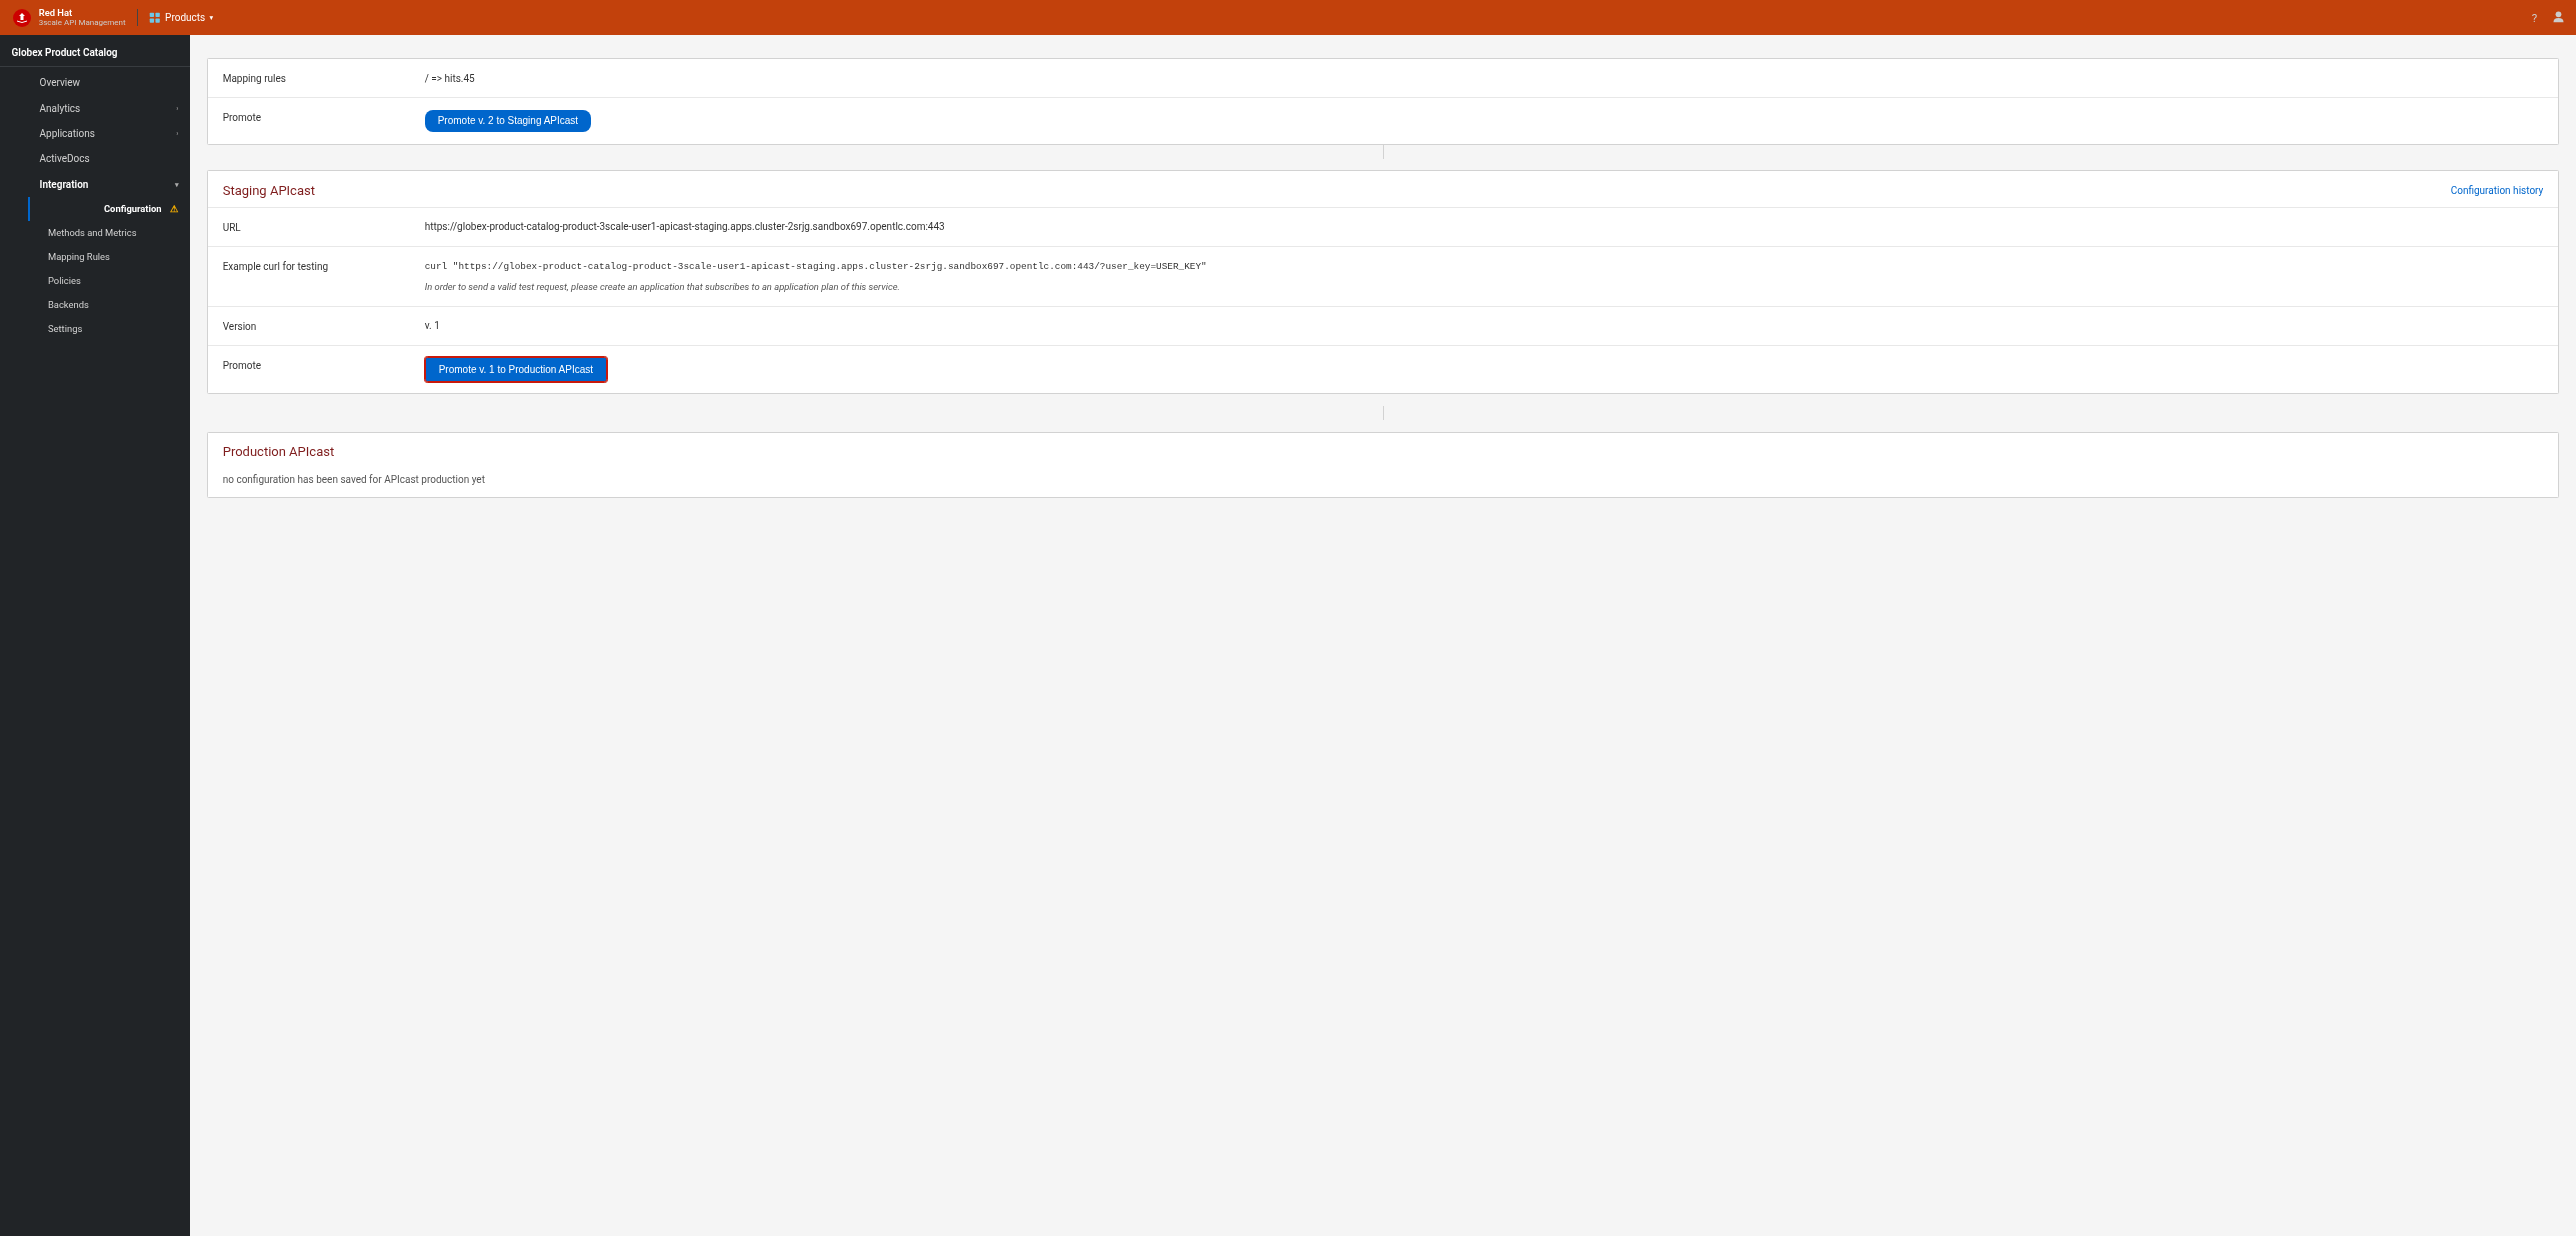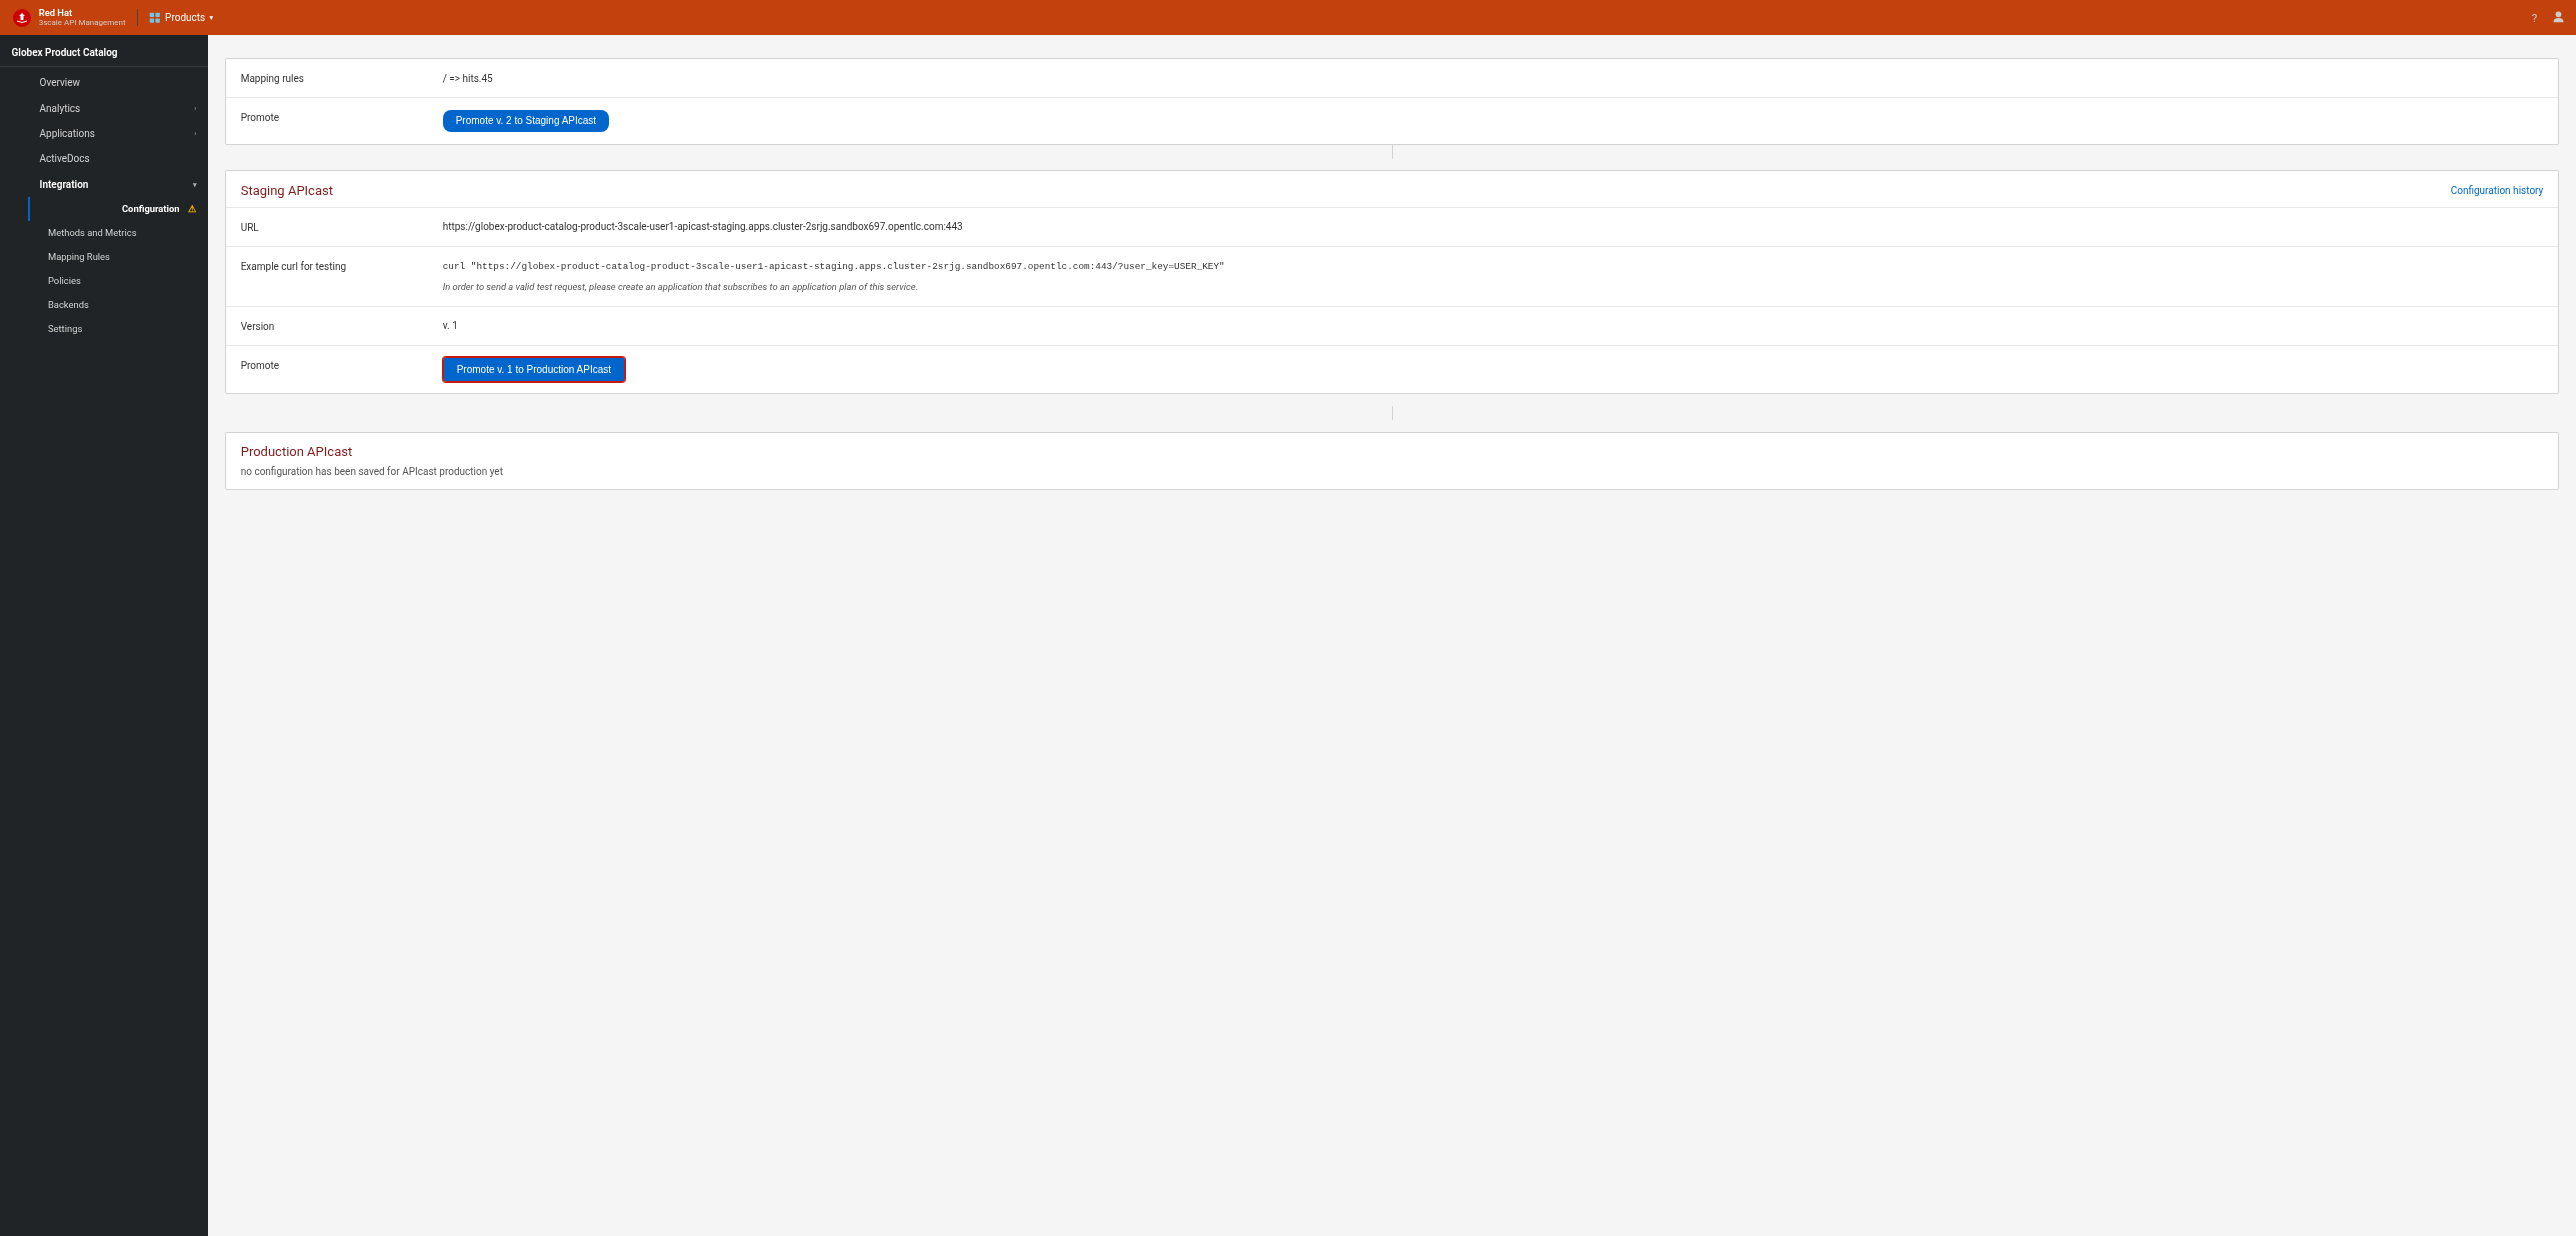--- a/index.html
+++ b/index.html
@@ -26,21 +26,21 @@
     .nav-products { display: flex; align-items: center; gap: 4.3px; color: #fff; font-size: 10px; cursor: pointer; }
     .nav-products .chevron { font-size: 7.2px; }
     .top-nav-right { display: flex; align-items: center; gap: 14.4px; }
     .top-nav-icon { color: #ccc; font-size: 11.5px; cursor: pointer; }
 
     
     .layout { display: flex; flex: 1; overflow: hidden; }
 
     
     .sidebar {
-      width: 208px;
+      width: 190px;
       background: #212427;
       color: #fff;
       display: flex;
       flex-direction: column;
       flex-shrink: 0;
       overflow-y: auto;
     }
     .sidebar-product-name {
       padding: 11.5px 11.5px 8.6px;
       font-size: 10px;
@@ -153,21 +153,21 @@
       height: 14.4px;
       margin: 0 17.3px;
     }
     .connector-line {
       width: 0.7px;
       height: 100%;
       background: #d2d2d2;
       margin: 0 auto;
     }
 
-    .production-note { font-size: 10px; color: #555; margin-top: 7px; }
+    .production-note { font-size: 10px; color: #555; margin-top: 15px; }
     .panel-title-section { padding: 11.5px 14.4px; }
 
     
     .top-panel { background: #fff; border: 0.7px solid #d2d2d2; margin: 11.5px 17.3px 0; border-radius: 1.4px; }
 
     
     .scroll-top { height: 11.5px; }
   </style>
 </head>
 <body>

